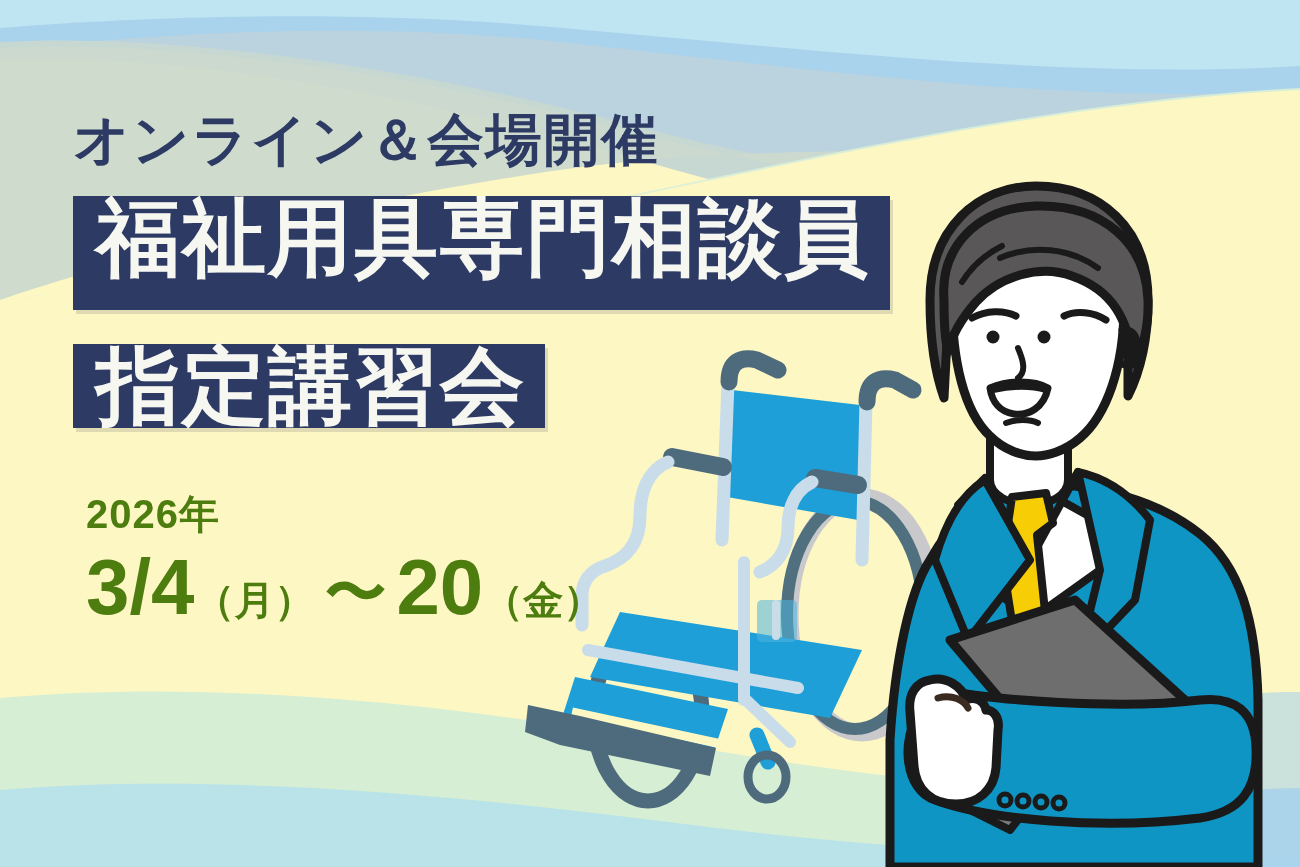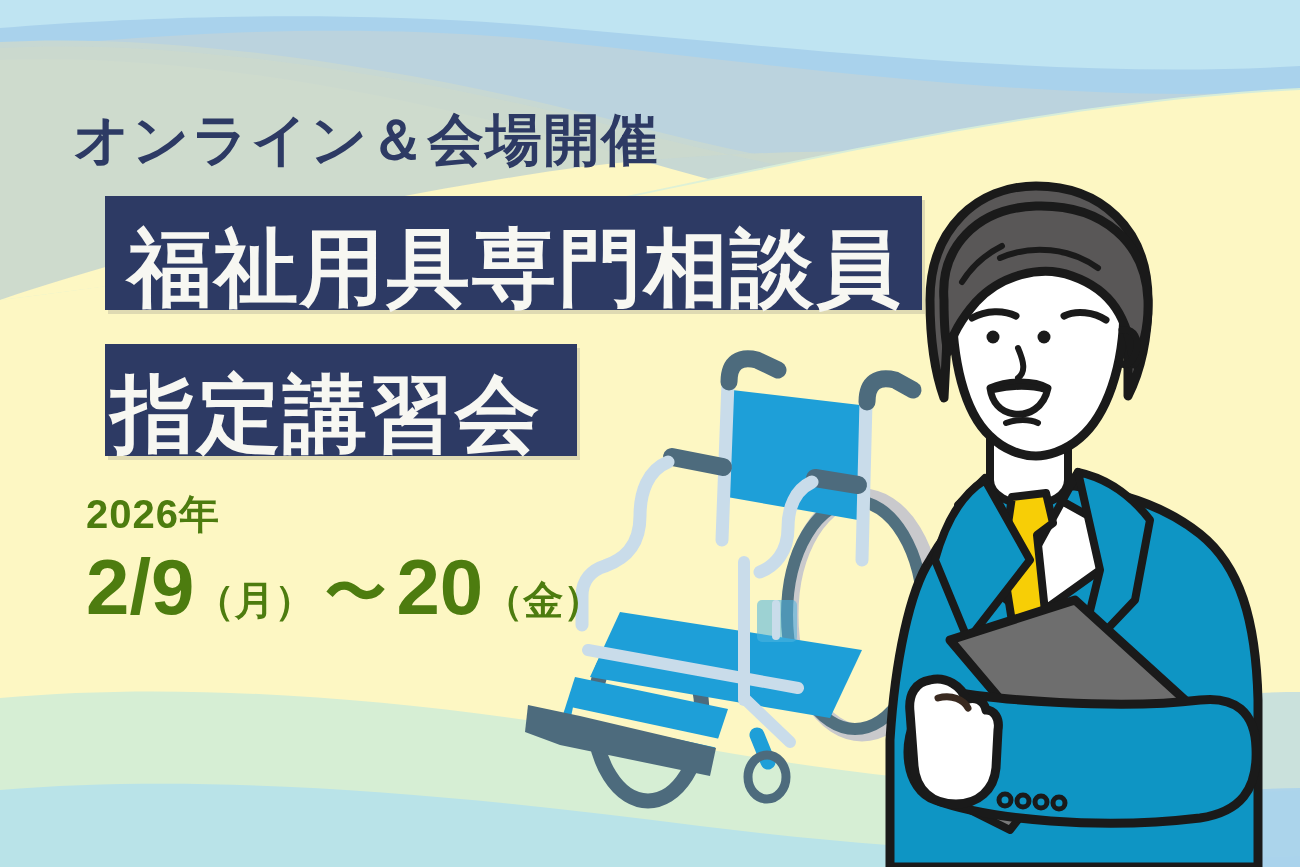--- a/index.html
+++ b/index.html
@@ -41,23 +41,22 @@
     white-space: nowrap;
     line-height: 1;
   }
 
   
   .title-band {
     position: absolute;
     background: #2D3A64;
     box-sizing: border-box;
     display: flex;
-    align-items: flex-end;
+    align-items: flex-start;
     box-shadow: 3px 4px 0 rgba(120,120,120,0.22);
-    margin-left: 32px;
   }
   .title-band .band-text {
     color: #F7F7F2;
     font-weight: 700;
     white-space: nowrap;
     line-height: 1;
   }
   #band-1 {
     left: 73px;
     top: 196px;
@@ -66,22 +65,22 @@
     padding-left: 23px;
   }
   #band-1 .band-text {
     font-size: 84px;
     letter-spacing: 2px;
   }
   #band-2 {
     left: 73px;
     top: 344px;
     width: 472px;
-    height: 112px;
-    padding-left: 6px;
+    height: 84px;
+    padding-left: 23px;
   }
   #band-2 .band-text {
     font-size: 84px;
     letter-spacing: 2px;
   }
 
   
   #date-block {
     position: absolute;
     left: 86px;
@@ -263,21 +262,21 @@
       <span class="band-text">福祉用具専門相談員</span>
     </div>
 
     <div class="title-band" id="band-2">
       <span class="band-text">指定講習会</span>
     </div>
 
     <div id="date-block">
       <div id="date-year">2026年</div>
       <div id="date-range">
-        <span class="dr-big">2/9</span>
+        <span class="dr-big">3/4</span>
         <span class="dr-paren">（月）</span>
         <span class="dr-wave">〜</span>
         <span class="dr-big">20</span>
         <span class="dr-paren">（金）</span>
       </div>
     </div>
 
   </div>
 </div>
 

